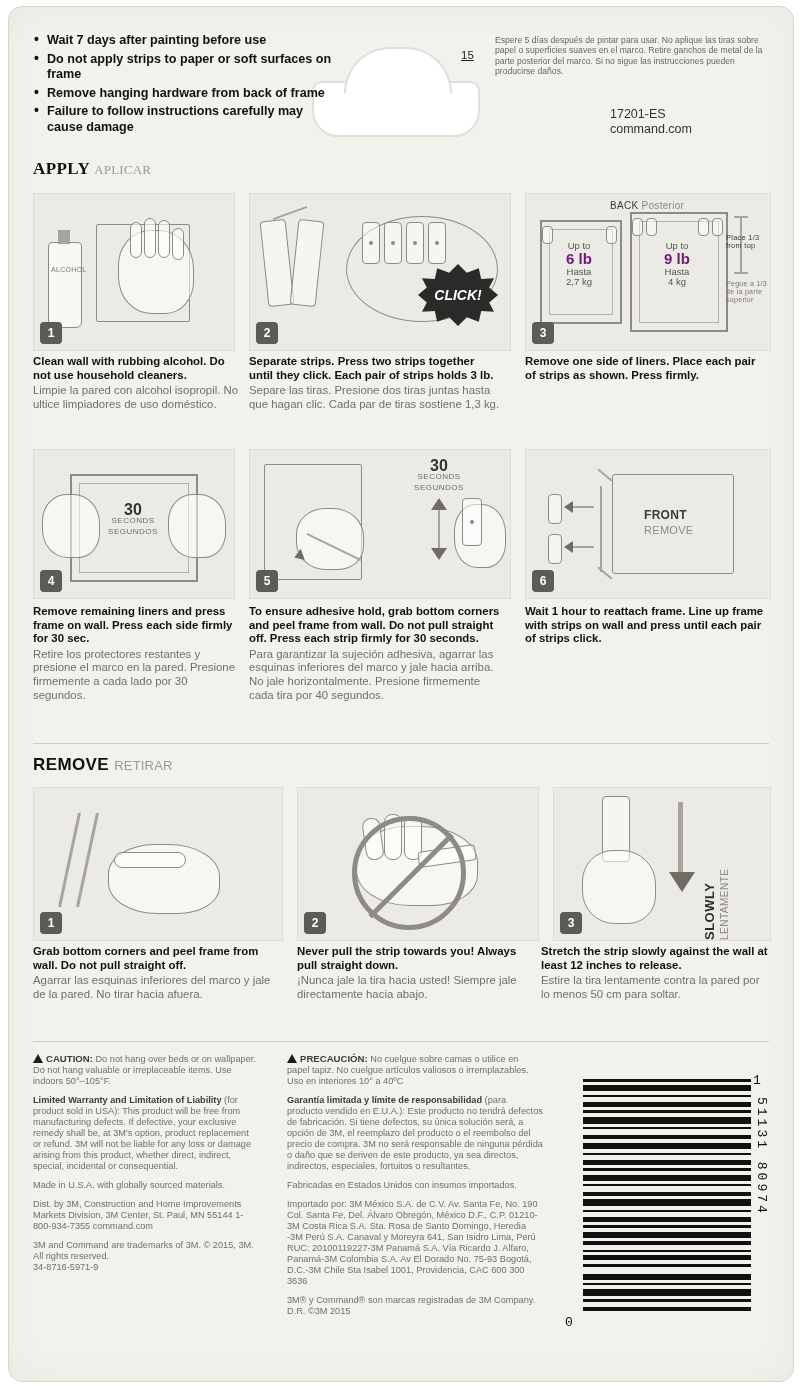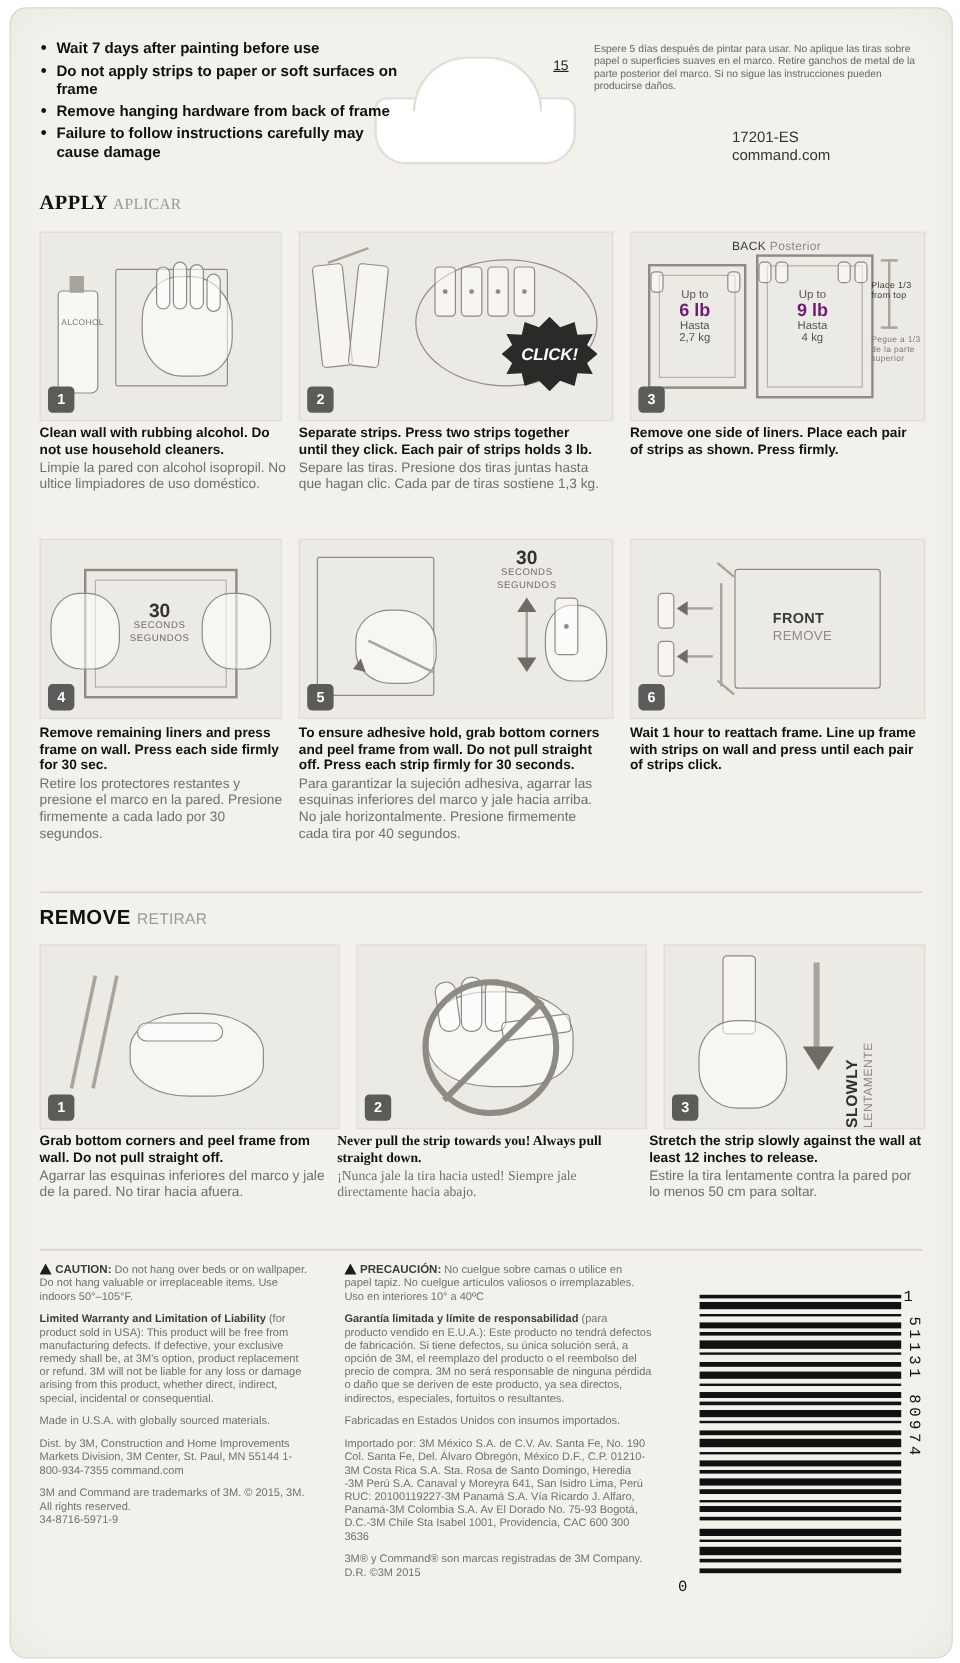--- a/index.html
+++ b/index.html
@@ -528,21 +528,21 @@
 
   <div class="panel" style="left:288px; top:780px; width:240px; height:152px;">
     <div class="hand" style="left:58px; top:38px; width:120px; height:78px;"></div>
     <div class="finger" style="left:66px; top:30px; width:16px; height:40px; transform:rotate(-8deg);"></div>
     <div class="finger" style="left:86px; top:26px; width:16px; height:44px;"></div>
     <div class="finger" style="left:106px; top:28px; width:16px; height:42px;"></div>
     <div class="strip" style="left:120px; top:60px; width:56px; height:14px; transform:rotate(-8deg);"></div>
     <div class="no-sign" style="left:54px; top:28px; width:104px; height:104px;"></div>
     <div class="badge">2</div>
   </div>
-  <div class="cap" style="left:272px; top:938px; width:234px;font-family:Liberation Serif, serif;">
+  <div class="cap" style="left:288px; top:938px; width:234px;">
     <span class="en">Never pull the strip towards you! Always pull straight down.</span>
     <span class="es">¡Nunca jale la tira hacia usted! Siempre jale directamente hacia abajo.</span>
   </div>
 
   <div class="panel" style="left:544px; top:780px; width:216px; height:152px;">
     <div class="strip" style="left:48px; top:8px; width:26px; height:64px;"></div>
     <div class="hand" style="left:28px; top:62px; width:72px; height:72px;"></div>
     <div class="ln" style="left:124px; top:14px; width:5px; height:74px;"></div>
     <div class="tri-down" style="left:115px; top:84px; border-left-width:13px; border-right-width:13px; border-top-width:20px;"></div>
     <div class="vert-text" style="left:148px; top:26px;">

